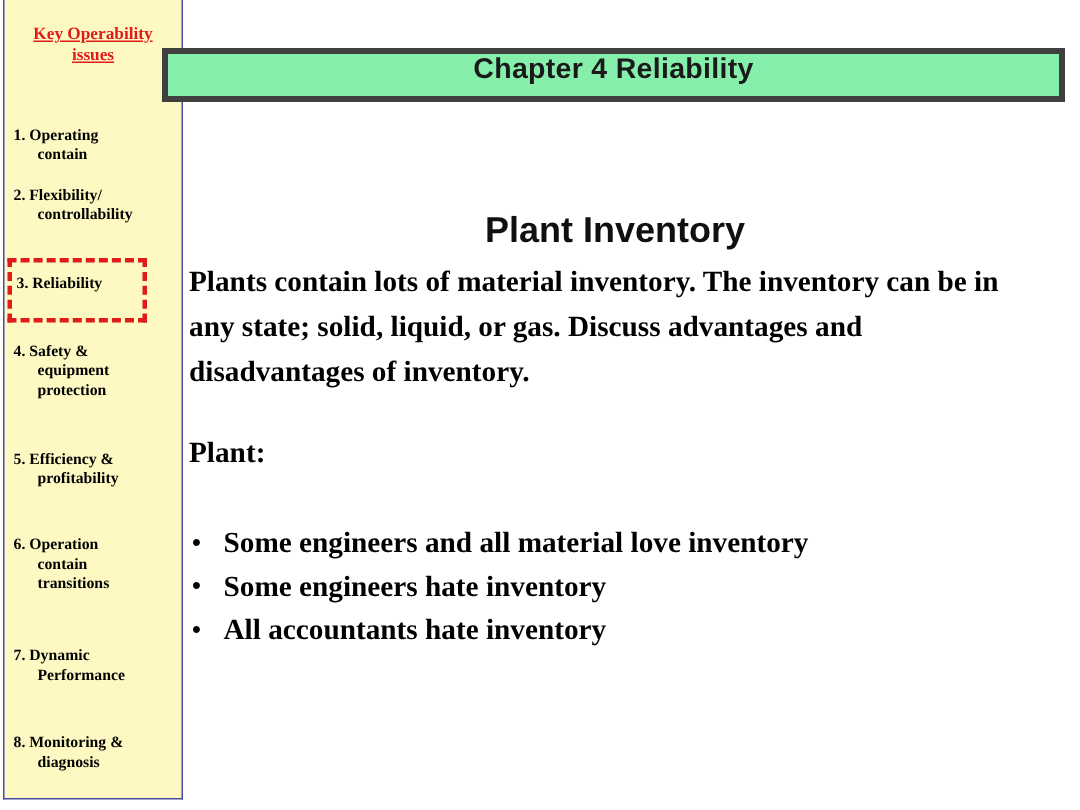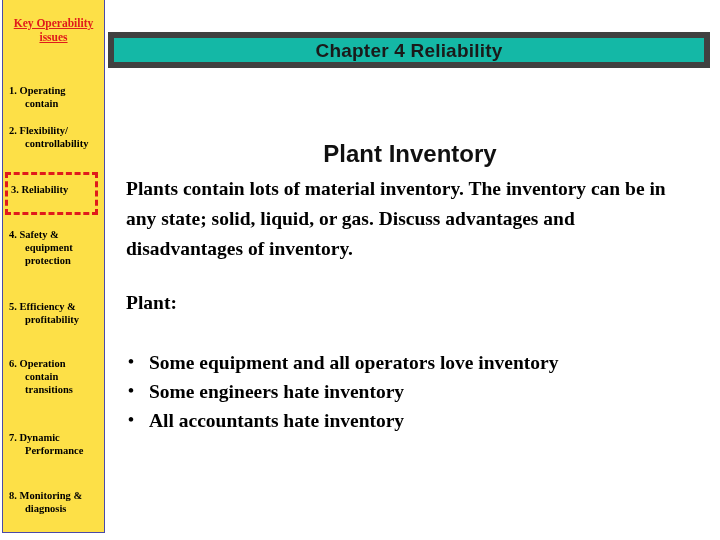--- a/index.html
+++ b/index.html
@@ -13,23 +13,23 @@
     font-family: "Liberation Serif", serif;
     overflow: hidden;
     position: relative;
   }
 
   
   #sidebar {
     position: absolute;
     left: 2px;
     top: 0px;
-    width: 103px;
+    width: 120px;
     height: 533px;
-    background: #fde047;
+    background: #fef9c3;
     border: 1px solid #4a4aa8;
     border-top: none;
     box-sizing: border-box;
   }
 
   #sidebar-title {
     margin: 16px 6px 0 6px;
     text-align: center;
     color: #e01b1b;
     font-family: "Liberation Serif", serif;
@@ -78,25 +78,25 @@
     box-sizing: border-box;
   }
 
   
   #header-bar {
     position: absolute;
     left: 108px;
     top: 32px;
     width: 602px;
     height: 36px;
-    background: #14b8a6;
-    border: 6px solid #404040;
+    background: #86efac;
+    border: 4px solid #404040;
     box-sizing: border-box;
     display: flex;
-    align-items: flex-end;
+    align-items: flex-start;
     justify-content: center;
   }
   #header-title {
     font-family: "Liberation Sans", sans-serif;
     font-weight: bold;
     font-size: 19px;
     color: #1a1a1a;
     letter-spacing: 0.2px;
   }
 
@@ -229,21 +229,21 @@
 
 <div id="slide-heading">Plant Inventory</div>
 
 <div id="body-paragraph">Plants contain lots of material inventory.  The inventory can be in any state; solid, liquid, or gas.  Discuss advantages and disadvantages of inventory.</div>
 
 <div id="hints-label">Plant:</div>
 
 <ul id="bullet-list">
   <li>
     <span class="bullet-glyph">•</span>
-    <span>Some equipment and all operators love inventory</span>
+    <span>Some engineers and all material love inventory</span>
   </li>
   <li>
     <span class="bullet-glyph">•</span>
     <span>Some engineers hate inventory</span>
   </li>
   <li>
     <span class="bullet-glyph">•</span>
     <span>All accountants hate inventory</span>
   </li>
 </ul>

